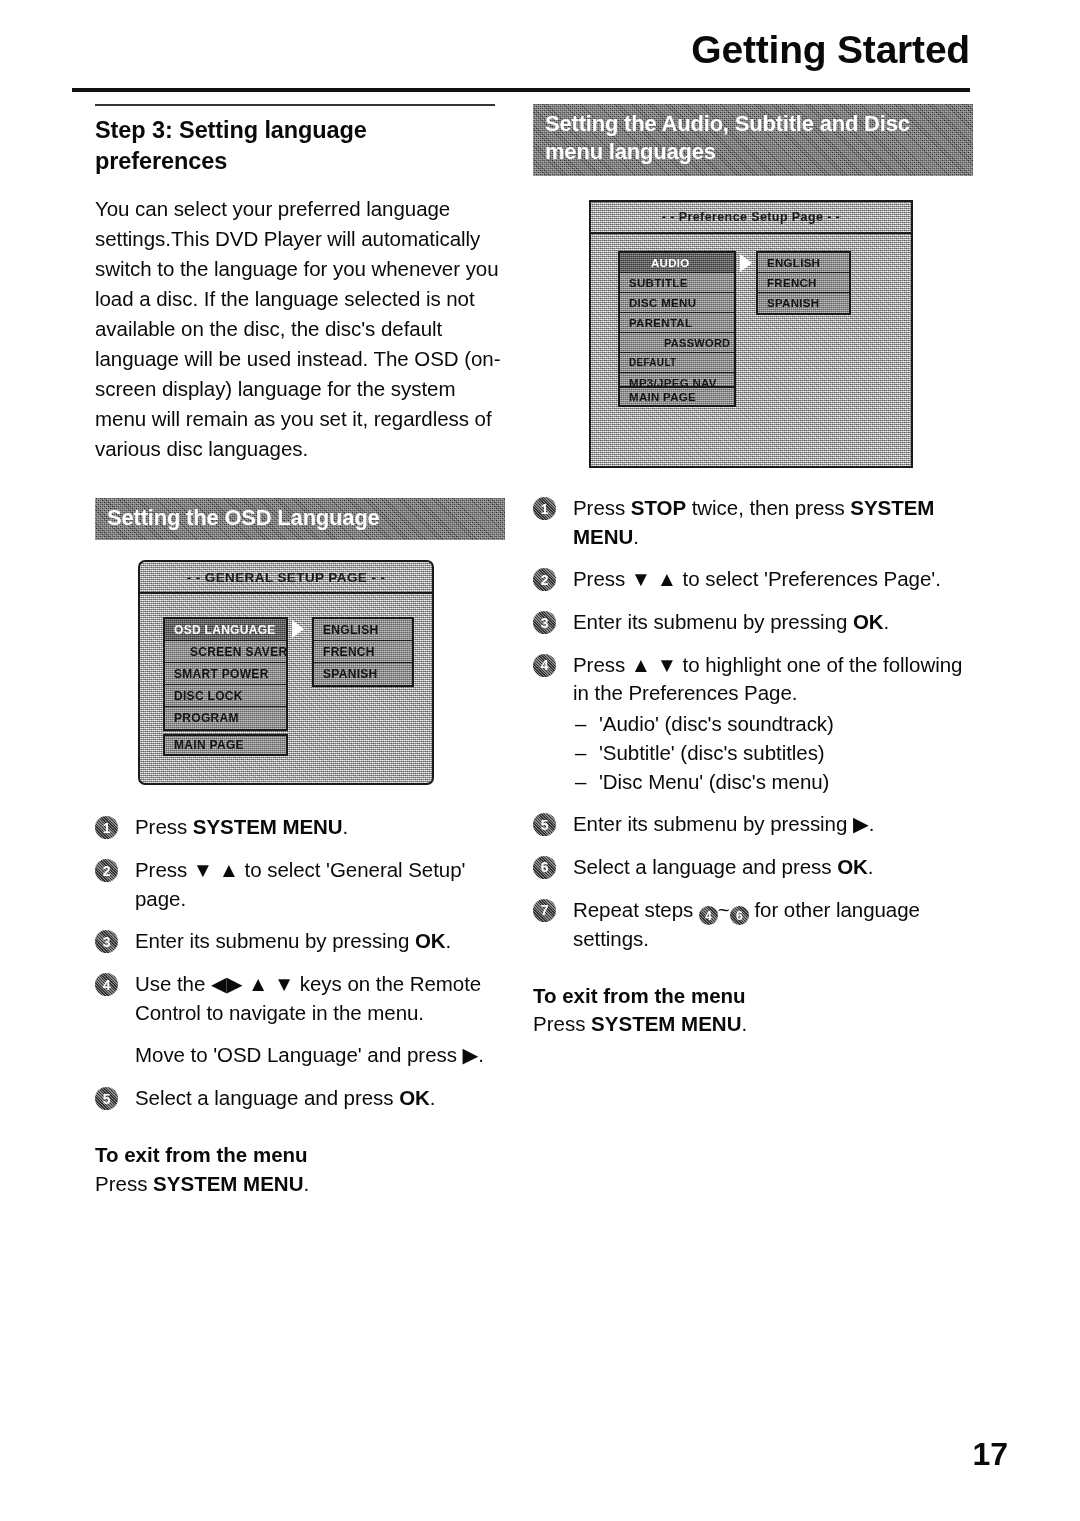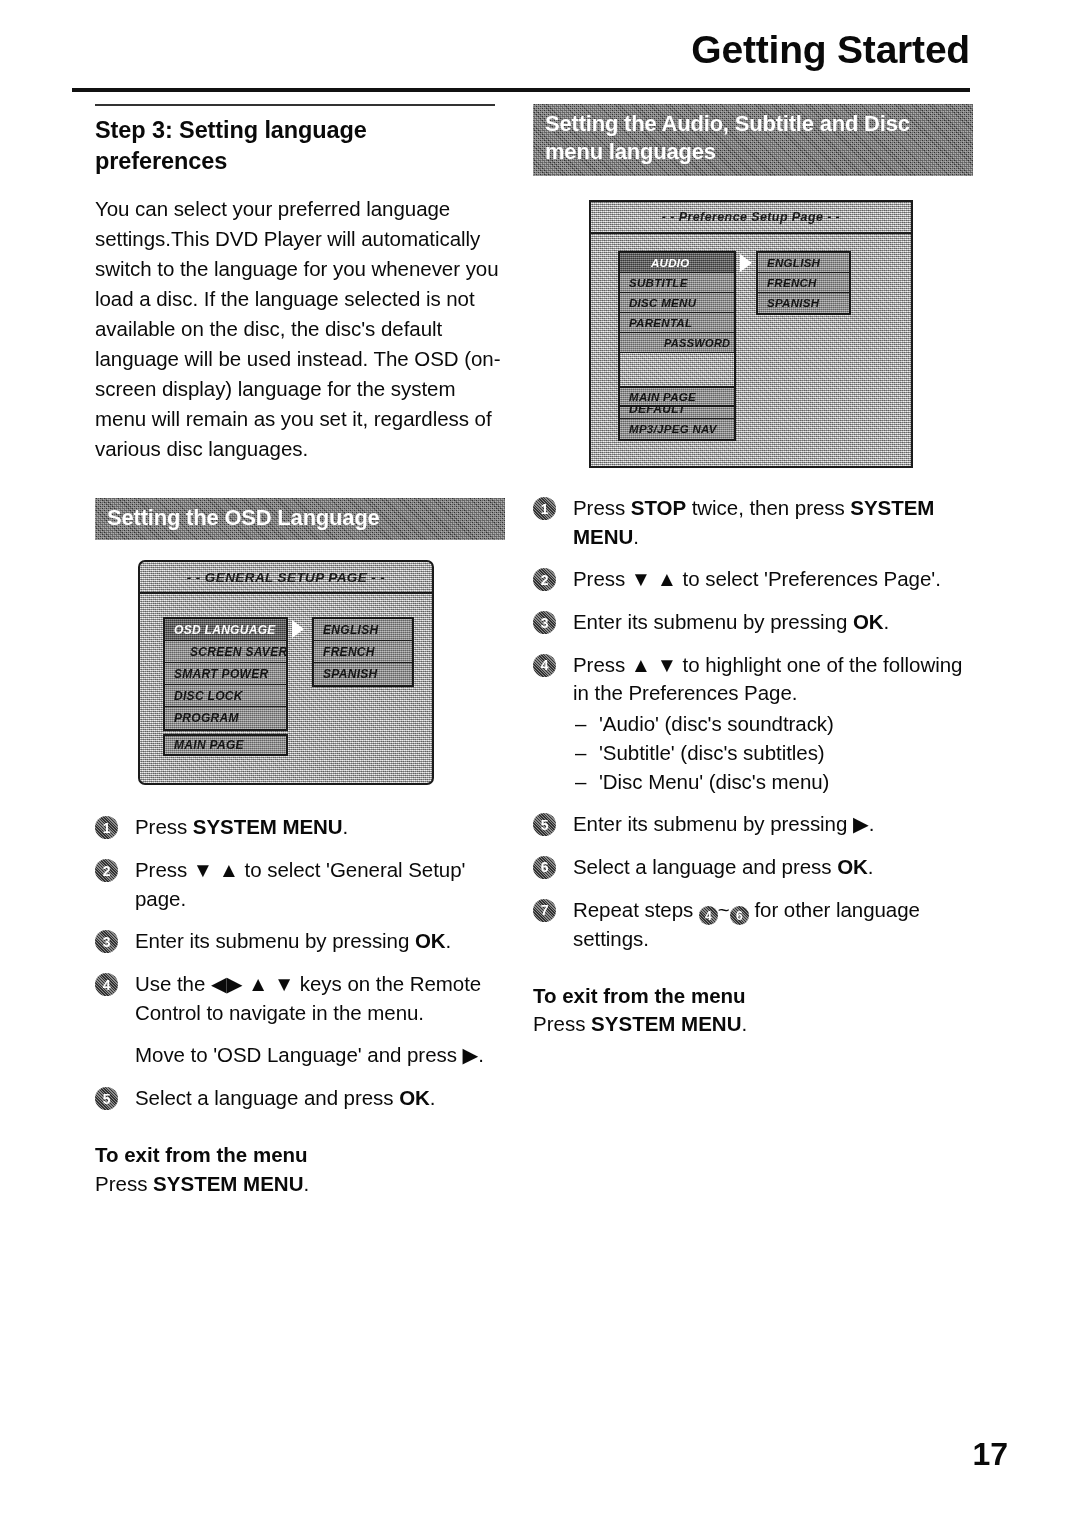--- a/index.html
+++ b/index.html
@@ -96,21 +96,20 @@
   .tv-shot {
     position: relative;
     border: 2px solid #1a1a1a;
     box-sizing: border-box;
     background-color: #b9b9b9;
     background-image:
       repeating-linear-gradient(0deg, rgba(255,255,255,.55) 0 1px, rgba(70,70,70,.45) 1px 2px),
       repeating-linear-gradient(90deg, rgba(255,255,255,.45) 0 1px, rgba(60,60,60,.40) 1px 2px),
       repeating-linear-gradient(45deg, rgba(40,40,40,.22) 0 2px, rgba(255,255,255,.22) 2px 4px);
     overflow: hidden;
-    font-style: italic;
   }
   .tv-title {
     position: relative;
     height: 30px;
     border-bottom: 2px solid #1d1d1d;
     display: flex;
     align-items: center;
     justify-content: center;
     color: #1b1b1b;
     font-weight: bold;
@@ -313,21 +312,21 @@
 
   <div class="tv-shot" id="right-tv-shot" style="margin-top:24px; margin-left:56px; width:324px; height:268px;">
     <div class="tv-title" style="font-size:12.5px;">- - Preference Setup Page - -</div>
     <div class="tv-body" style="height:234px;">
       <div class="tv-col" id="right-menu-col" style="left:27px; top:17px; width:118px;">
           <div class="tv-row selected" style="height: 20px; font-size: 11.5px; padding-left: 31px;">AUDIO</div>
           <div class="tv-row" style="height: 20px; font-size: 11.5px;">SUBTITLE</div>
           <div class="tv-row" style="height: 20px; font-size: 11.5px;">DISC MENU</div>
           <div class="tv-row" style="height: 20px; font-size: 11.5px;">PARENTAL</div>
           <div class="tv-row" style="height: 20px; font-size: 11px; padding-left: 44px;">PASSWORD</div>
-          <div class="tv-row" style="height: 20px; font-size: 12px; margin-top: 46px;">DEFAULT</div>
+          <div class="tv-row" style="height: 20px; font-size: 10px;">DEFAULT</div>
           <div class="tv-row" style="height: 20px; font-size: 11.5px;">MP3/JPEG NAV</div>
         </div>
       <div class="tv-pointer" style="left:149px; top:20px;"></div>
       <div class="tv-col" id="right-opts-col" style="left:165px; top:17px; width:95px;">
           <div class="tv-row" style="height: 20px; font-size: 11.5px;">ENGLISH</div>
           <div class="tv-row" style="height: 20px; font-size: 11.5px;">FRENCH</div>
           <div class="tv-row" style="height: 20px; font-size: 11.5px;">SPANISH</div>
         </div>
       <div class="tv-standalone" id="right-mainpage" style="left:27px; top:152px; width:118px; height:21px; font-size:11.5px;">MAIN PAGE</div>
     </div>

